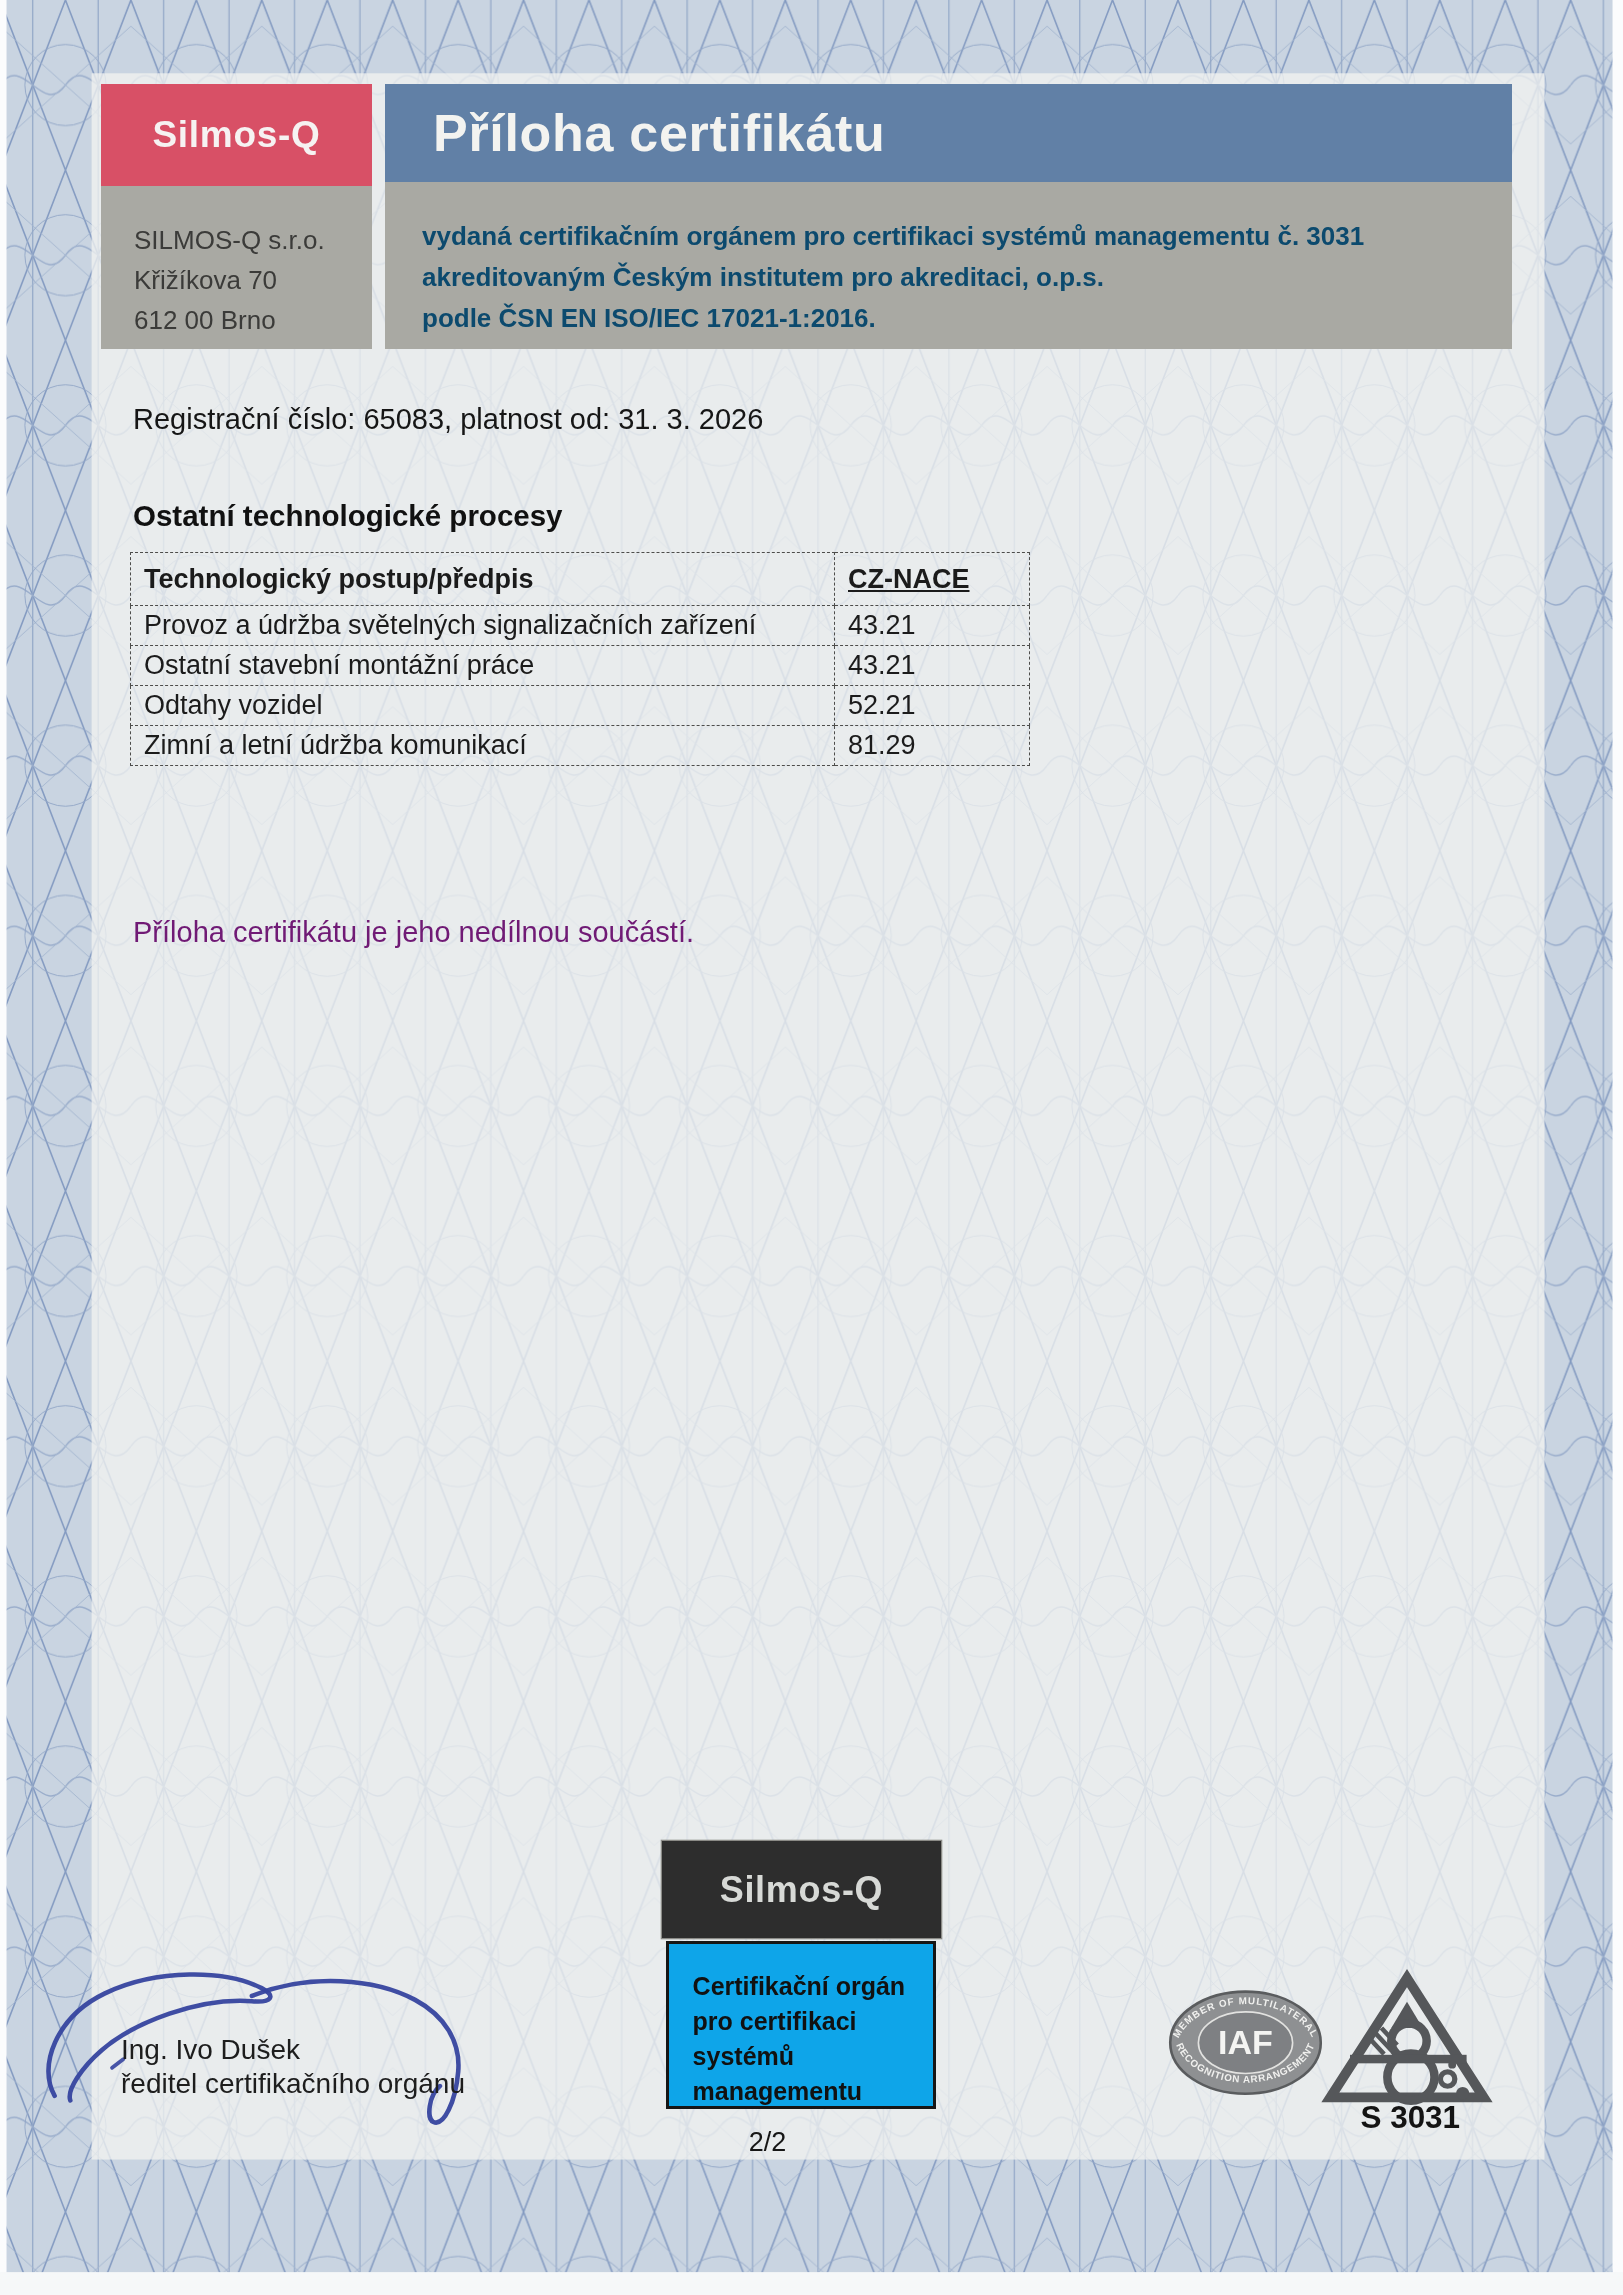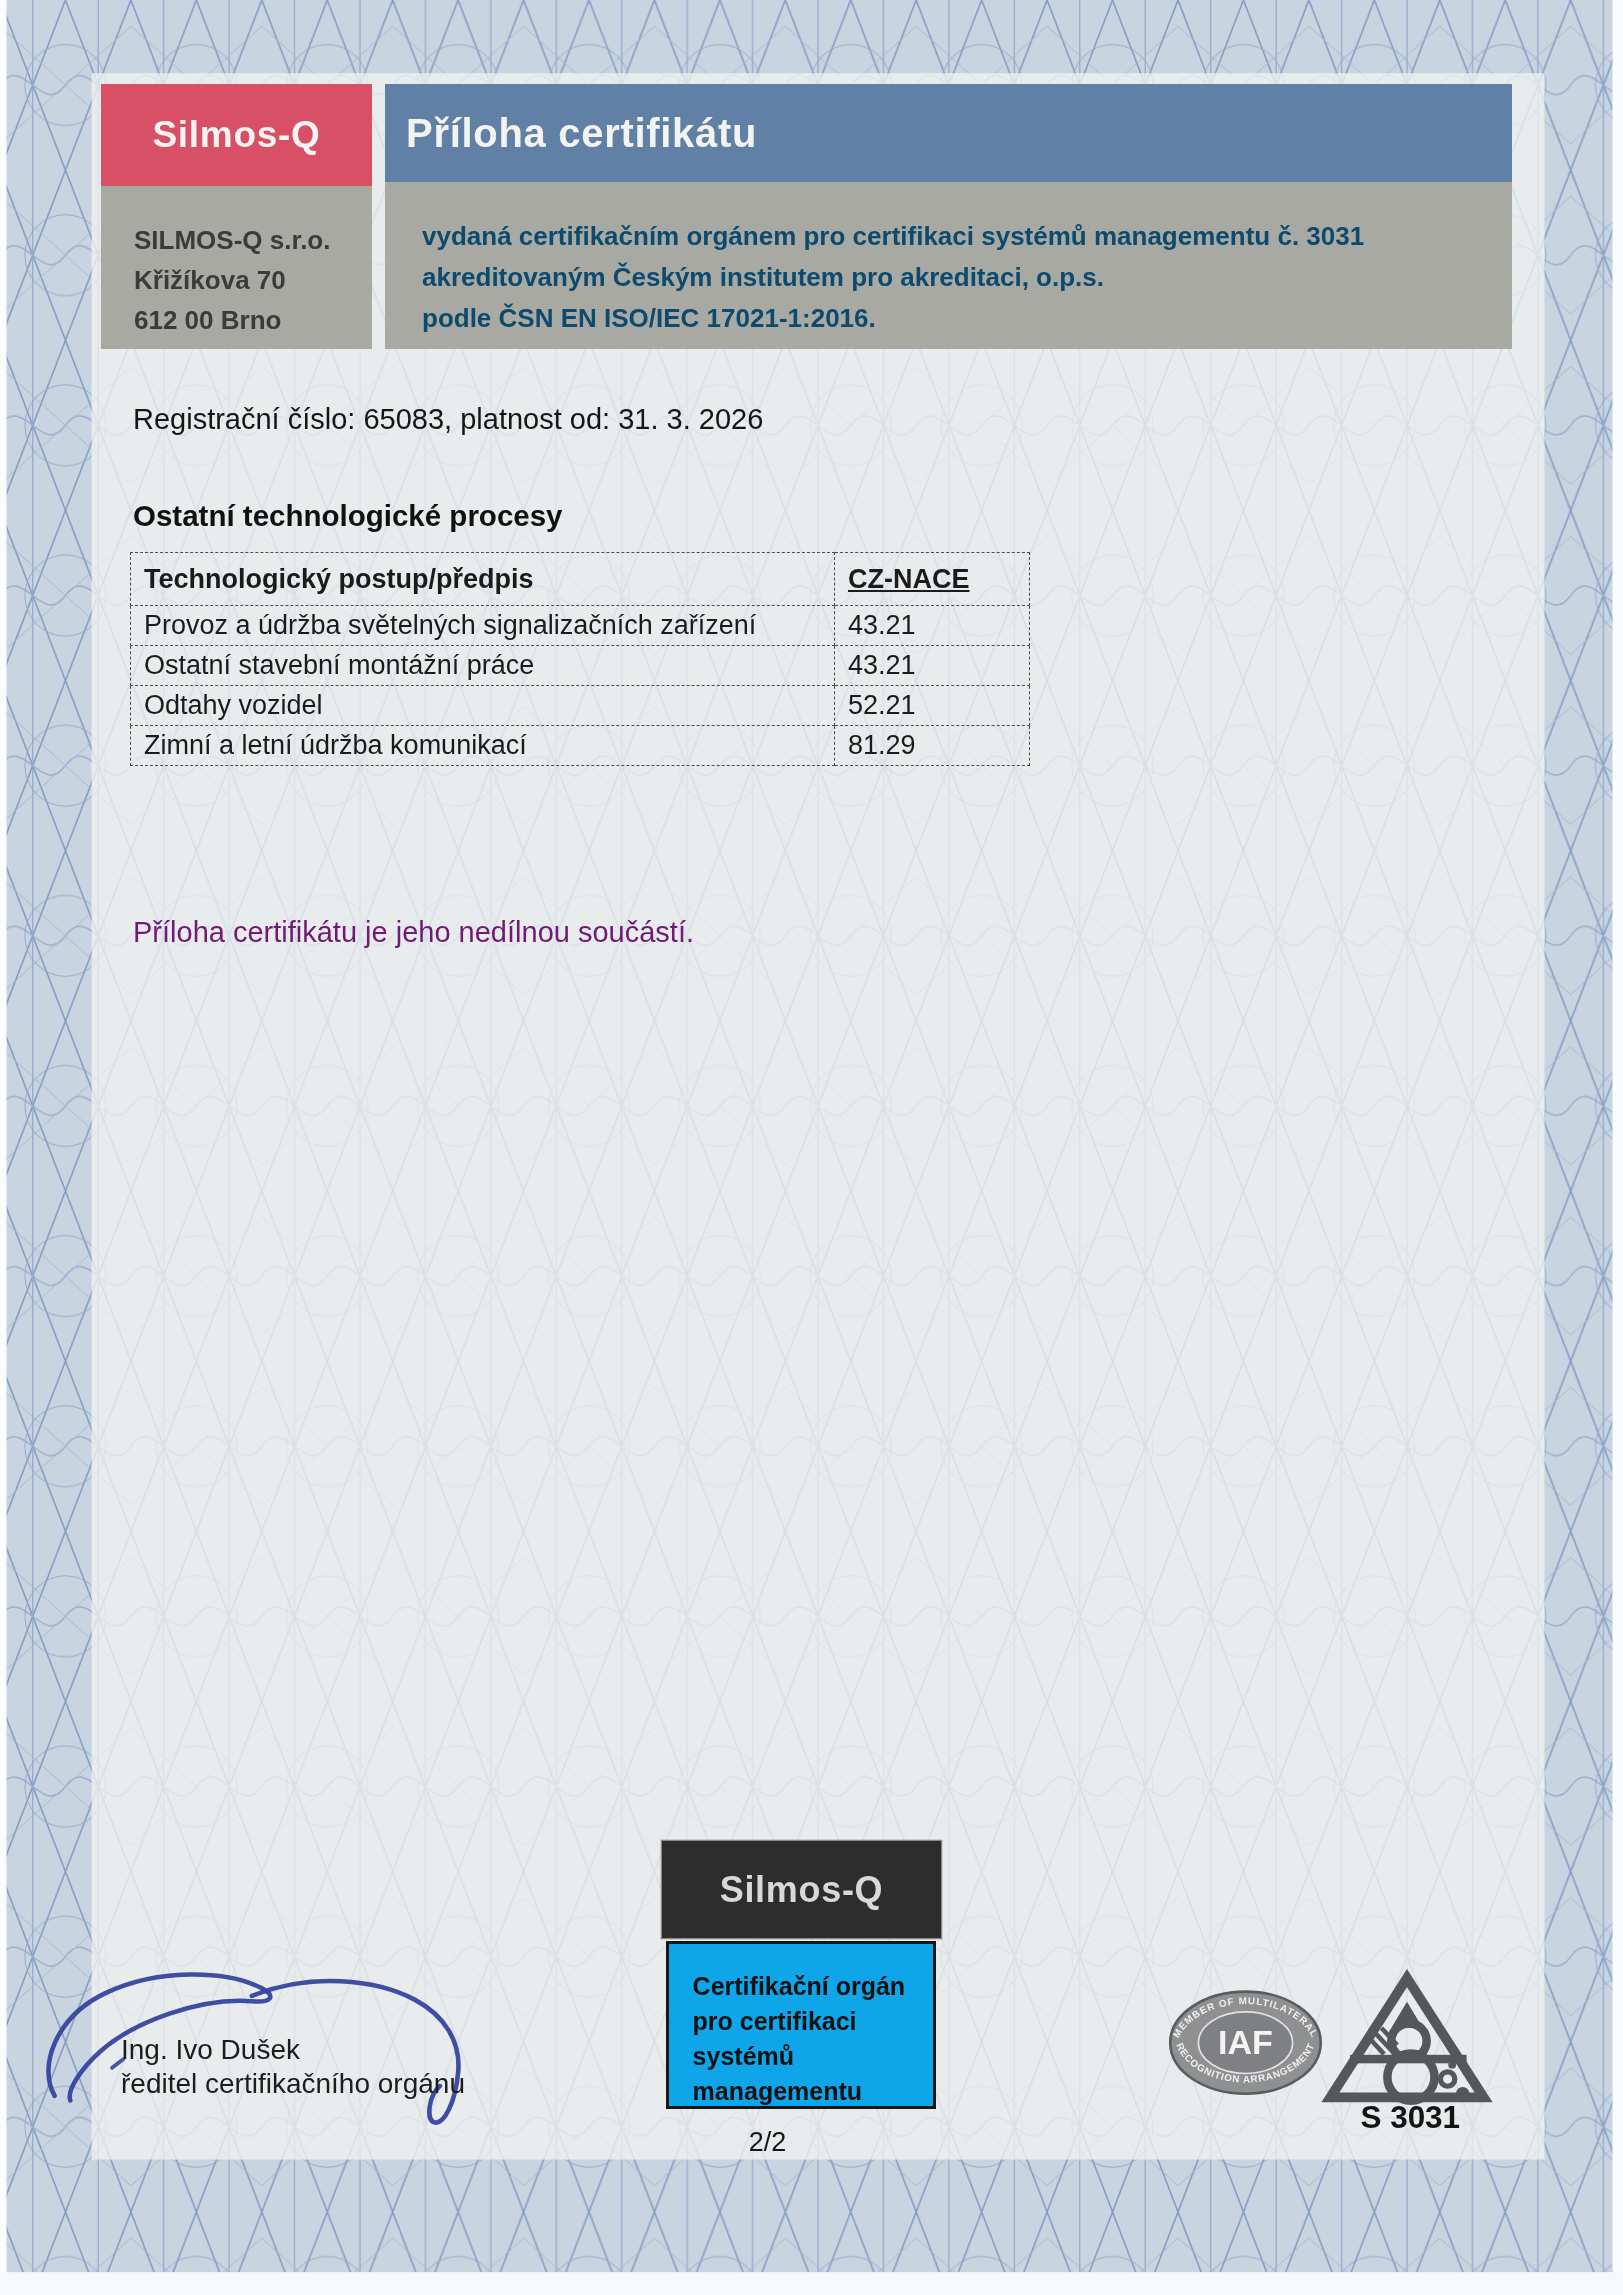--- a/index.html
+++ b/index.html
@@ -13,24 +13,24 @@
   .abs{position:absolute;}
   .bgsvg{position:absolute;left:0;top:0;width:1623px;height:2295px;z-index:0;}
   .content{position:absolute;left:0;top:0;width:1623px;height:2295px;z-index:1;}
 
   
   .logo-box{left:101px;top:84px;width:271px;height:102px;background:#d85066;
     display:flex;align-items:center;justify-content:center;}
   .logo-box span{color:#f6f2f2;font-weight:bold;font-size:37px;letter-spacing:0.7px;}
   .title-bar{left:385px;top:84px;width:1127px;height:98px;background:#6180a6;
     display:flex;align-items:center;}
-  .title-bar span{color:#f3f3f0;font-weight:bold;font-size:40px;padding-left:21px;letter-spacing:0.7px;}
+  .title-bar span{color:#f3f3f0;font-weight:bold;font-size:52px;padding-left:48px;letter-spacing:0.7px;}
   .addr-panel{left:101px;top:186px;width:271px;height:163px;background:#a9a9a3;
     padding:34px 0 0 33px;box-sizing:border-box;}
-  .addr-panel div{font-weight:bold;font-size:26px;color:#3b3b39;line-height:40px;}
+  .addr-panel div{font-weight:normal;font-size:26px;color:#3b3b39;line-height:40px;}
   .sub-panel{left:385px;top:182px;width:1127px;height:167px;background:#a9a9a3;
     padding:34px 0 0 37px;box-sizing:border-box;}
   .sub-panel div{font-weight:bold;font-size:26px;color:#0c4a6e;line-height:41px;}
 
   
   .reg-line{left:133px;top:403px;font-size:29px;color:#161616;}
   .section-title{left:133px;top:499px;font-size:29.5px;color:#111;font-weight:bold;}
   .note-line{left:133px;top:916px;font-size:29px;color:#701a75;}
 
   

